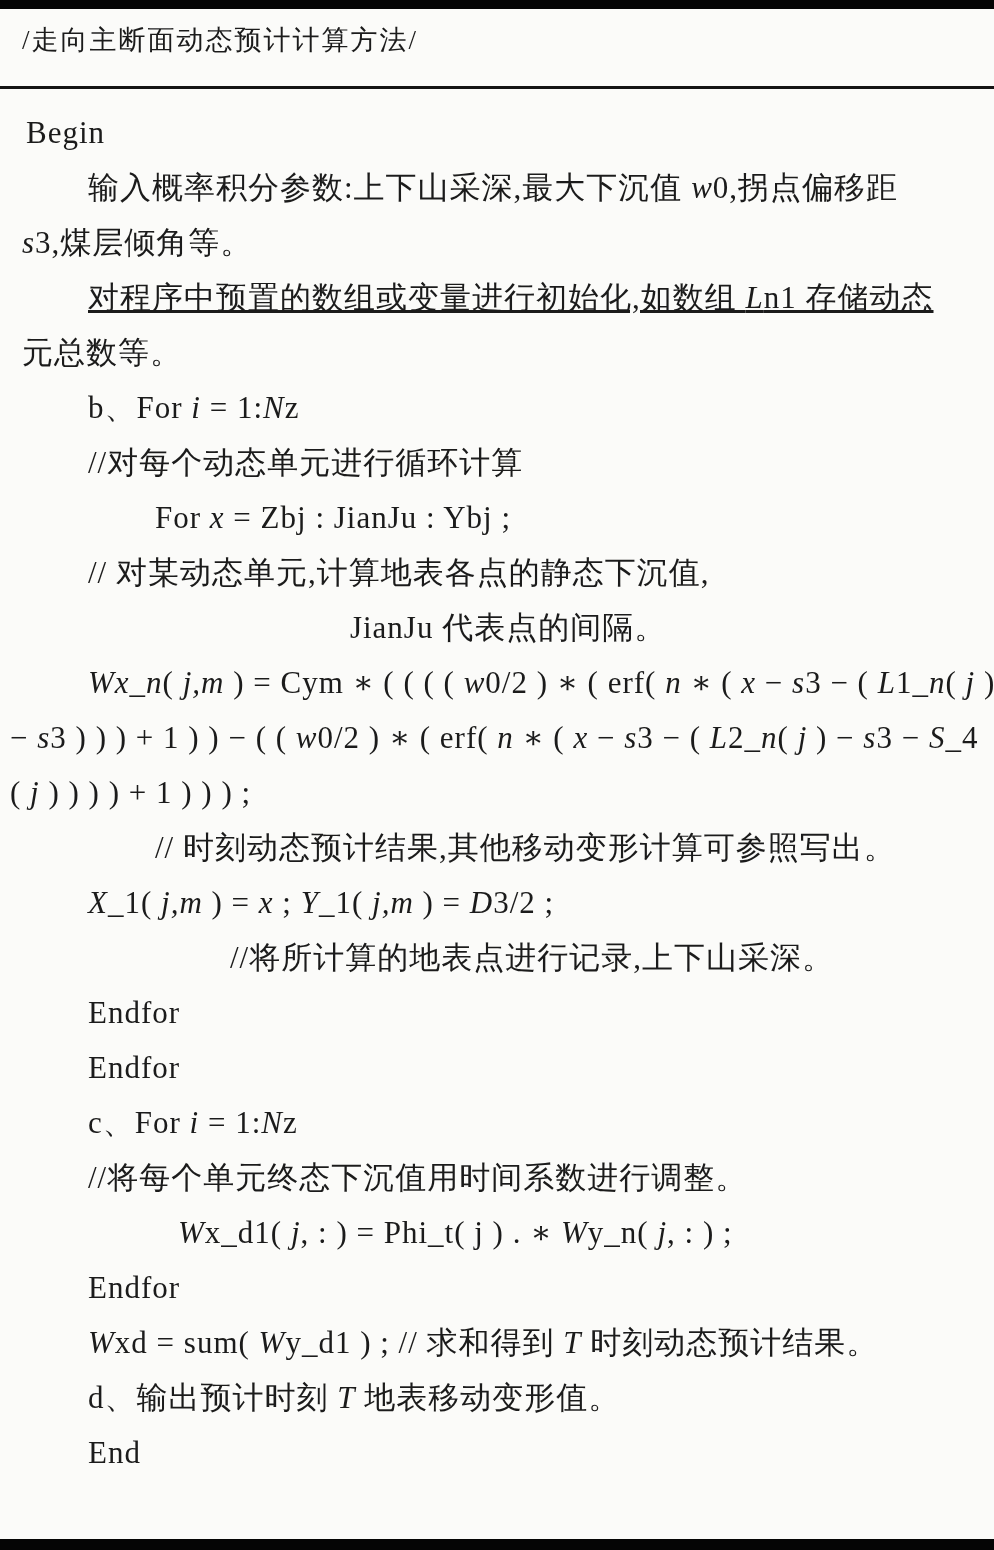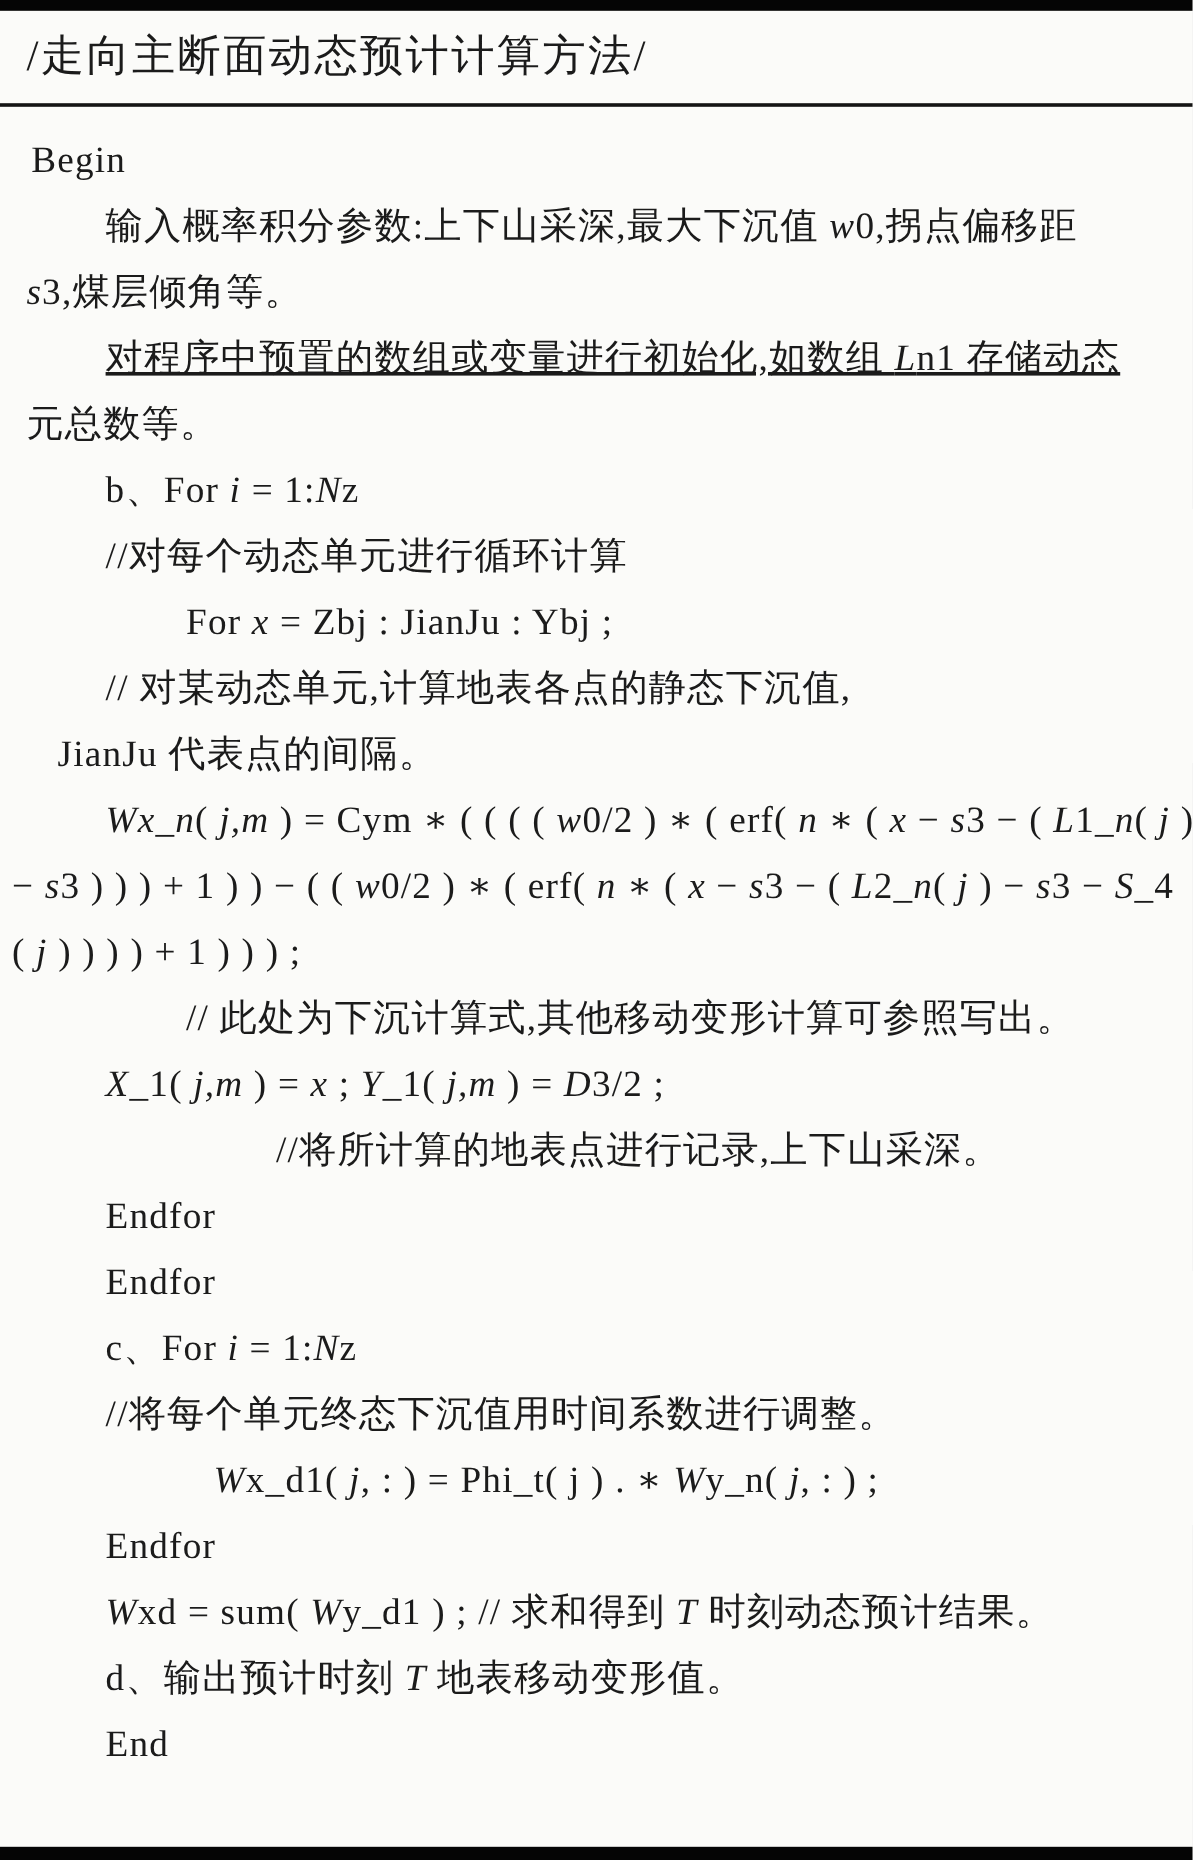--- a/index.html
+++ b/index.html
@@ -10,21 +10,21 @@
     background:#fbfbf9;
     color:#1b1b1b;
     font-family:"Liberation Serif","DejaVu Serif",serif;
     overflow:hidden;
   }
   .bar{position:absolute;left:0;width:100%;background:#050505;}
   .bar.top{top:0;height:9px;}
   .bar.bottom{bottom:0;height:11px;}
   .title{
     position:absolute;left:22px;top:22px;
-    font-size:36px;letter-spacing:2px;white-space:nowrap;
+    font-size:27px;letter-spacing:2px;white-space:nowrap;
   }
   .rule{position:absolute;left:0;top:86px;width:100%;height:3px;background:#141414;}
   .listing{position:absolute;left:0;top:105px;width:968px;}
   .line{
     height:55px;line-height:55px;
     font-size:31px;letter-spacing:1px;
     white-space:nowrap;
   }
   .it{font-style:italic;}
   .up{font-style:normal;}
@@ -39,25 +39,25 @@
   <div class="listing">
       <div class="line" style="padding-left: 26px;"><span class="up">Begin</span></div>
       <div class="line" style="padding-left: 88px;"><span class="up">输入概率积分参数:上下山采深,最大下沉值 </span><span class="it">w</span><span class="up">0,拐点偏移距</span></div>
       <div class="line" style="padding-left: 22px;"><span class="it">s</span><span class="up">3,煤层倾角等。</span></div>
       <div class="line" style="padding-left: 88px; text-decoration: underline;"><span class="up">对程序中预置的数组或变量进行初始化,如数组 </span><span class="it">L</span><span class="up">n1 存储动态</span></div>
       <div class="line" style="padding-left: 22px;"><span class="up">元总数等。</span></div>
       <div class="line" style="padding-left: 88px;"><span class="up">b、For </span><span class="it">i</span><span class="up"> = 1:</span><span class="it">N</span><span class="up">z</span></div>
       <div class="line" style="padding-left: 88px;"><span class="up">//对每个动态单元进行循环计算</span></div>
       <div class="line" style="padding-left: 155px;"><span class="up">For </span><span class="it">x</span><span class="up"> = Zbj : JianJu : Ybj ;</span></div>
       <div class="line" style="padding-left: 88px;"><span class="up">// 对某动态单元,计算地表各点的静态下沉值,</span></div>
-      <div class="line" style="padding-left: 48px;"><span class="up">JianJu 代表点的间隔。</span></div>
+      <div class="line" style="padding-left: 48px; text-align: center;"><span class="up">JianJu 代表点的间隔。</span></div>
       <div class="line" style="padding-left: 88px;"><span class="it">Wx</span><span class="up">_</span><span class="it">n</span><span class="up">( </span><span class="it">j,m</span><span class="up"> ) = Cym ∗ ( ( ( ( </span><span class="it">w</span><span class="up">0/2 ) ∗ ( erf( </span><span class="it">n</span><span class="up"> ∗ ( </span><span class="it">x</span><span class="up"> − </span><span class="it">s</span><span class="up">3 − ( </span><span class="it">L</span><span class="up">1_</span><span class="it">n</span><span class="up">( </span><span class="it">j</span><span class="up"> )</span></div>
       <div class="line" style="padding-left: 10px;"><span class="up">− </span><span class="it">s</span><span class="up">3 ) ) ) + 1 ) ) − ( ( </span><span class="it">w</span><span class="up">0/2 ) ∗ ( erf( </span><span class="it">n</span><span class="up"> ∗ ( </span><span class="it">x</span><span class="up"> − </span><span class="it">s</span><span class="up">3 − ( </span><span class="it">L</span><span class="up">2_</span><span class="it">n</span><span class="up">( </span><span class="it">j</span><span class="up"> ) − </span><span class="it">s</span><span class="up">3 − </span><span class="it">S</span><span class="up">_4</span></div>
       <div class="line" style="padding-left: 10px;"><span class="up">( </span><span class="it">j</span><span class="up"> ) ) ) ) + 1 ) ) )  ;</span></div>
-      <div class="line" style="padding-left: 155px;"><span class="up">// 此处为下沉计算式,其他移动变形计算可参照写出。</span></div>
+      <div class="line" style="padding-left: 155px;"><span class="up">// 时刻动态预计结果,其他移动变形计算可参照写出。</span></div>
       <div class="line" style="padding-left: 88px;"><span class="it">X</span><span class="up">_1( </span><span class="it">j,m</span><span class="up"> ) = </span><span class="it">x</span><span class="up"> ;  </span><span class="it">Y</span><span class="up">_1( </span><span class="it">j,m</span><span class="up"> ) = </span><span class="it">D</span><span class="up">3/2 ;</span></div>
       <div class="line" style="padding-left: 230px;"><span class="up">//将所计算的地表点进行记录,上下山采深。</span></div>
       <div class="line" style="padding-left: 88px;"><span class="up">Endfor</span></div>
       <div class="line" style="padding-left: 88px;"><span class="up">Endfor</span></div>
       <div class="line" style="padding-left: 88px;"><span class="up">c、For </span><span class="it">i</span><span class="up"> = 1:</span><span class="it">N</span><span class="up">z</span></div>
       <div class="line" style="padding-left: 88px;"><span class="up">//将每个单元终态下沉值用时间系数进行调整。</span></div>
       <div class="line" style="padding-left: 178px;"><span class="it">W</span><span class="up">x_d1( </span><span class="it">j</span><span class="up">, : ) = Phi_t( j ) . ∗ </span><span class="it">W</span><span class="up">y_n( </span><span class="it">j</span><span class="up">, : ) ;</span></div>
       <div class="line" style="padding-left: 88px;"><span class="up">Endfor</span></div>
       <div class="line" style="padding-left: 88px;"><span class="it">W</span><span class="up">xd = sum( </span><span class="it">W</span><span class="up">y_d1 ) ; // 求和得到 </span><span class="it">T</span><span class="up"> 时刻动态预计结果。</span></div>
       <div class="line" style="padding-left: 88px;"><span class="up">d、输出预计时刻 </span><span class="it">T</span><span class="up"> 地表移动变形值。</span></div>

